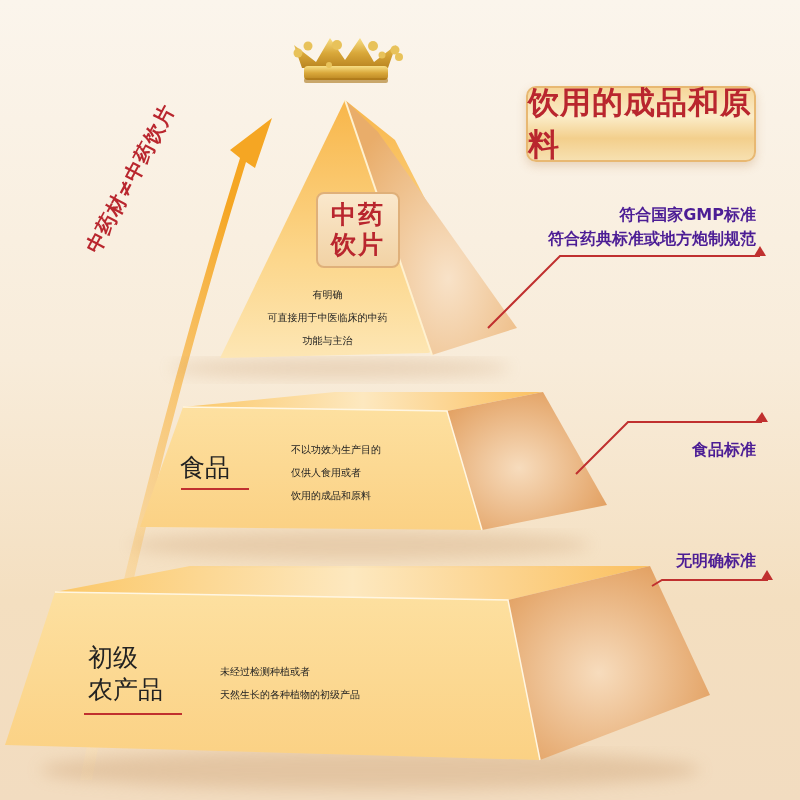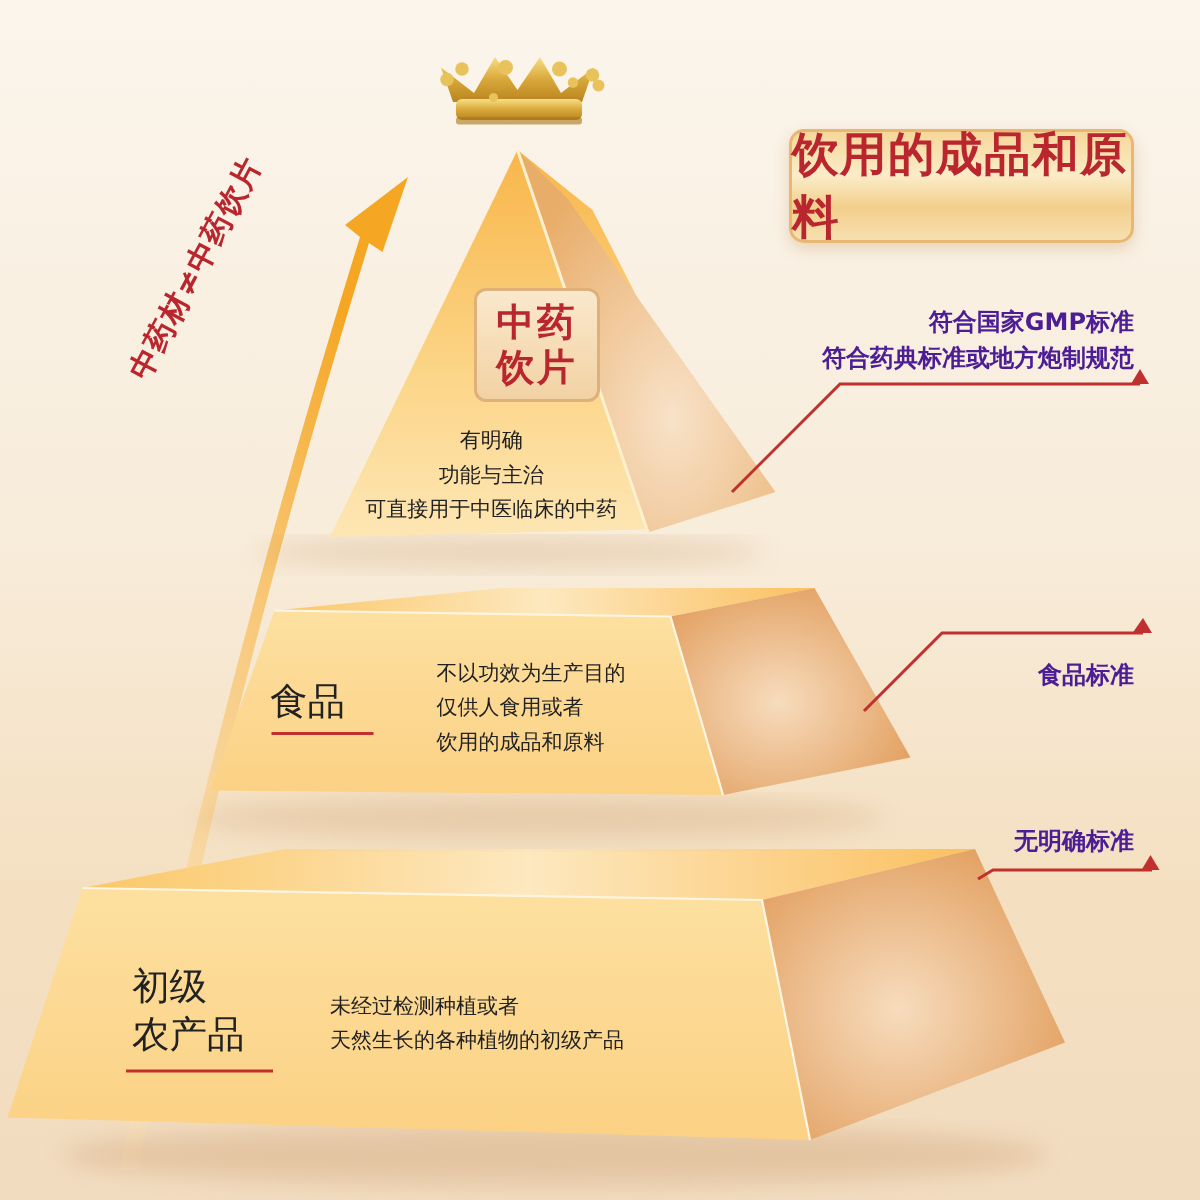--- a/index.html
+++ b/index.html
@@ -11,21 +11,21 @@
   .badge-main{left:526px;top:86px;width:226px;height:72px;
     background:linear-gradient(180deg,#f6d79a 0%,#fbecc8 40%,#f3cf8c 70%,#f7e0b0 100%);
     border:2px solid #e8b872;border-radius:10px;box-shadow:0 4px 10px rgba(180,120,60,.25);
     display:flex;align-items:center;justify-content:center;}
   .badge-main span{font-size:31px;font-weight:bold;color:#b9262e;letter-spacing:1px;}
   .label-right{font-weight:bold;font-size:16px;color:#4c1d95;text-align:right;line-height:24px;}
   .tcm-badge{left:288px;top:192px;width:80px;height:72px;
     background:linear-gradient(180deg,#fae8cc,#f2d2a4);border:2px solid #dfb07a;border-radius:8px;
     display:flex;flex-direction:column;align-items:center;justify-content:center;margin-left:28px;}
   .tcm-badge span{font-size:25px;font-weight:bold;color:#b9262e;line-height:30px;letter-spacing:2px;}
-  .desc{font-size:14px;color:#222;line-height:23px;}
+  .desc{font-size:10px;color:#222;line-height:23px;}
   .center{text-align:center;}
   .tier-title{font-size:25px;color:#222;line-height:32px;text-align:left;}
   .underline{height:2px;background:#c0302f;}
   .diag{left:92px;top:238px;transform:rotate(-62deg);transform-origin:left center;
     font-size:20px;font-weight:bold;color:#b9262e;white-space:nowrap;letter-spacing:1px;}
 </style>
 </head>
 <body>
 
 <svg class="scene" width="800" height="800" viewBox="0 0 800 800">
@@ -120,22 +120,22 @@
 </div>
 
 <div class="abs diag">中药材≠中药饮片</div>
 
 <div class="abs tcm-badge">
   <span>中药</span>
   <span>饮片</span>
 </div>
 <div class="abs desc center" style="left:200px;top:283px;width:255px;">
   <div>有明确</div>
+  <div>可直接用于中医临床的中药</div>
   <div>功能与主治</div>
-  <div>可直接用于中医临床的中药</div>
 </div>
 <div class="abs label-right" style="left:480px;top:203px;width:276px;">
   <div>符合国家GMP标准</div>
   <div>符合药典标准或地方炮制规范</div>
 </div>
 
 <div class="abs tier-title" style="left:180px;top:452px;width:68px;">食品</div>
 <div class="abs underline" style="left:181px;top:488px;width:68px;"></div>
 <div class="abs desc" style="left:270px;top:438px;width:210px;margin-left:21px;">
   <div>不以功效为生产目的</div>

